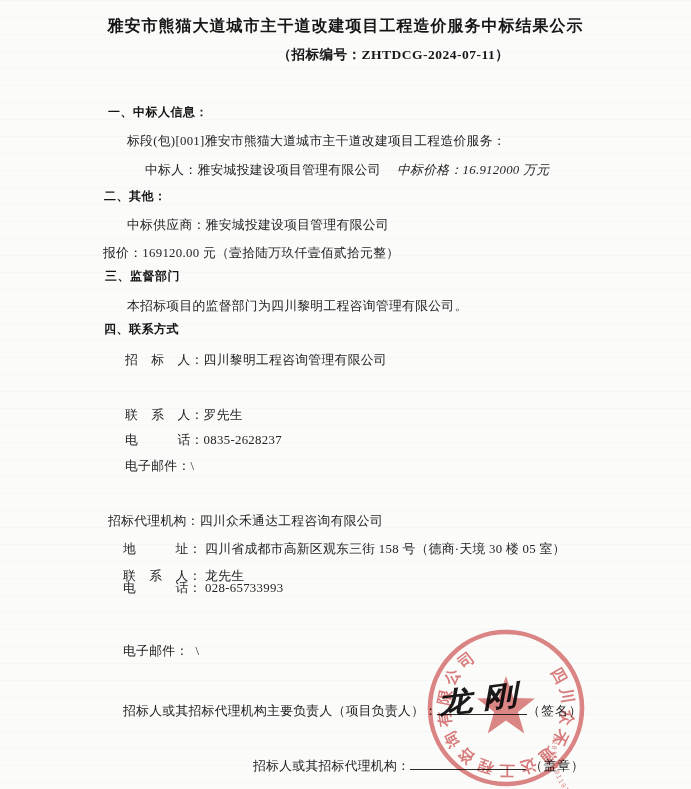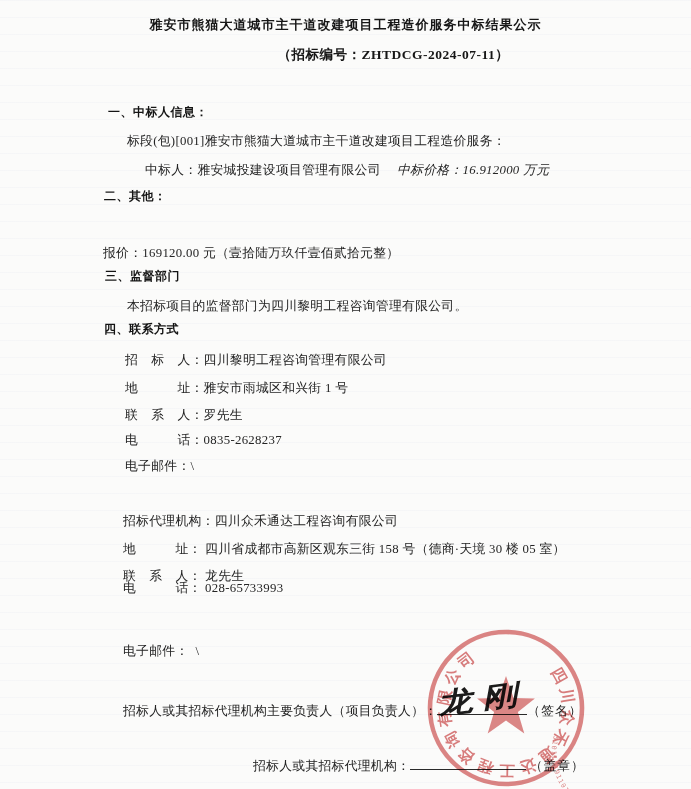--- a/index.html
+++ b/index.html
@@ -21,21 +21,21 @@
   .line{
     position:absolute;
     font-size:12.8px;
     color:#242424;
     white-space:nowrap;
     letter-spacing:0.3px;
   }
   .center{left:0;width:100%;text-align:center;}
   .bold{font-weight:bold;color:#161616;}
   .h{position:absolute;font-size:12px;font-weight:bold;color:#141414;white-space:nowrap;letter-spacing:0.5px;}
-  .title{font-size:13px;letter-spacing:1px;}
+  .title{font-size:16px;letter-spacing:1px;}
   .subtitle{font-size:13.5px;letter-spacing:0.5px;padding-left:48px;}
   .pricepos{position:absolute;left:252px;top:0;font-style:italic;}
   .row-label{display:inline-block;text-align:right;}
   .sig-blank{
     display:inline-block;width:90px;height:13px;
     border-bottom:1.6px solid #2a2a2a;
     vertical-align:baseline;position:relative;
   }
   .seal-blank{
     display:inline-block;width:116px;height:13px;
@@ -72,46 +72,46 @@
   <div class="h" style="left:108px;top:104px">一、中标人信息：</div>
   <div class="line" style="left:127px;top:133px">标段(包)[001]雅安市熊猫大道城市主干道改建项目工程造价服务：</div>
   <div class="line" style="left:145px;top:162px;width:520px">
     <span>中标人：</span><span>雅安城投建设项目管理有限公司</span>
     <span class="pricepos">
       <span>中标价格：</span><span>16.912000 万元</span>
     </span>
   </div>
 
   <div class="h" style="left:104px;top:188px">二、其他：</div>
+  <div class="line" style="left:127px;top:217px">
+    <span>中标供应商：</span><span>雅安城投建设项目管理有限公司</span>
+  </div>
   <div class="line" style="left:103px;top:245px">
     <span>报价：</span><span>169120.00 元（壹拾陆万玖仟壹佰贰拾元整）</span>
   </div>
 
   <div class="h" style="left:105px;top:268px">三、监督部门</div>
   <div class="line" style="left:127px;top:298px">本招标项目的监督部门为四川黎明工程咨询管理有限公司。</div>
 
   <div class="h" style="left:104px;top:321px">四、联系方式</div>
 
   <div class="line" style="left:125px;top:352px">
     <span class="row-label">招　标　人：</span><span>四川黎明工程咨询管理有限公司</span>
   </div>
-  <div class="line" style="left:125px;top:380px">
-    <span class="row-label">地　　　址：</span><span>雅安市雨城区和兴街 1 号</span>
-  </div>
   <div class="line" style="left:125px;top:407px">
     <span class="row-label">联　系　人：</span><span>罗先生</span>
   </div>
   <div class="line" style="left:125px;top:432px">
     <span class="row-label">电　　　话：</span><span>0835-2628237</span>
   </div>
   <div class="line" style="left:125px;top:458px">
     <span class="row-label">电子邮件：</span><span>\</span>
   </div>
 
-  <div class="line" style="left:123px;top:513px">
+  <div class="line" style="left:108px;top:513px">
     <span class="row-label">招标代理机构：</span><span>四川众禾通达工程咨询有限公司</span>
   </div>
   <div class="line" style="left:123px;top:541px">
     <span class="row-label">地　　　址：</span>&nbsp;<span>四川省成都市高新区观东三街 158 号（德商·天境 30 楼 05 室）</span>
   </div>
   <div class="line" style="left:123px;top:568px">
     <span class="row-label">联　系　人：</span>&nbsp;<span>龙先生</span>
   </div>
   <div class="line" style="left:123px;top:580px">
     <span class="row-label">电　　　话：</span>&nbsp;<span>028-65733993</span>

